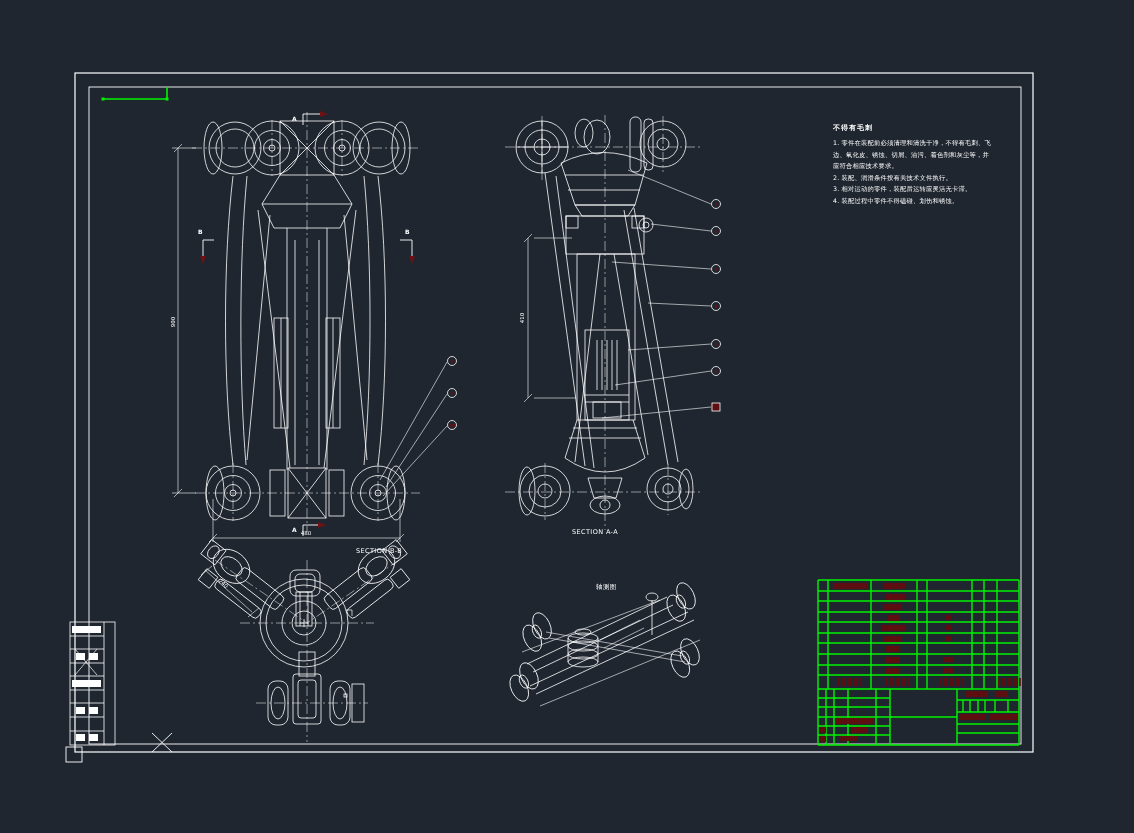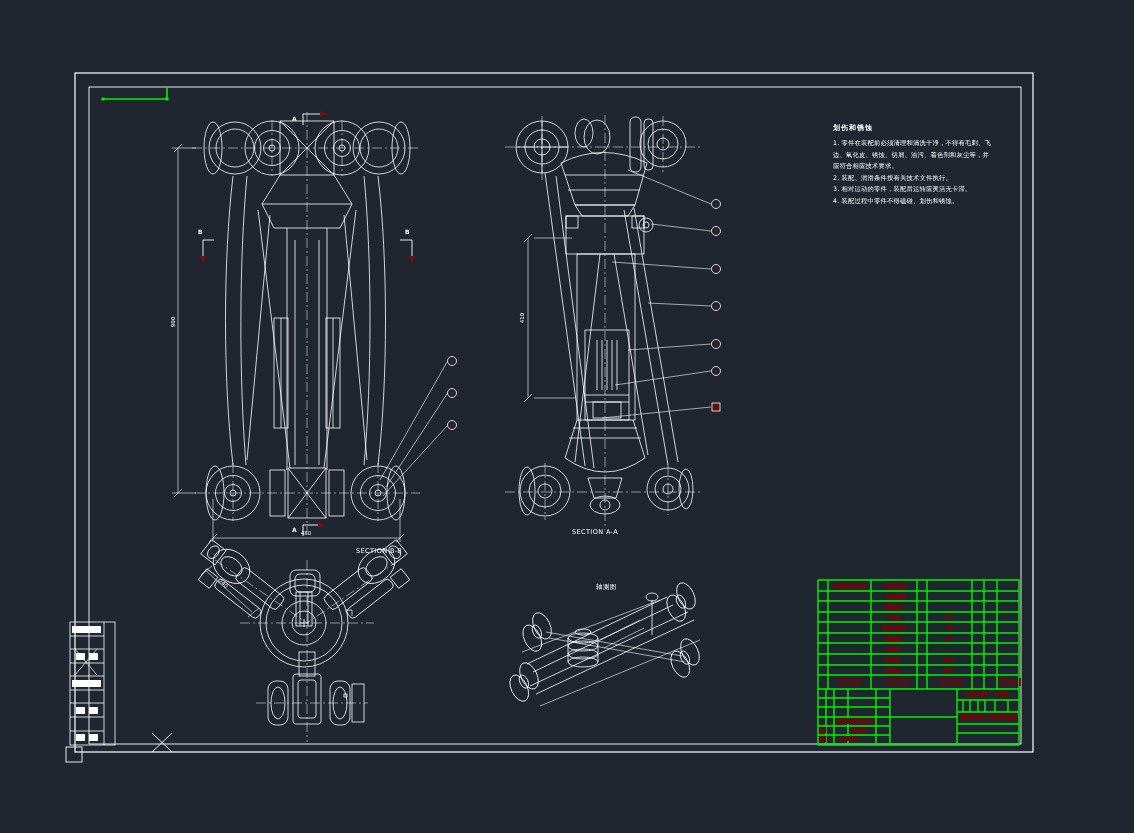--- a/index.html
+++ b/index.html
@@ -367,19 +367,19 @@
     </g>
     <path d="M75 649 L97 675 M97 649 L75 675" stroke-width="0.7"></path>
   </g>
   <g stroke="#ffffff" stroke-width="0.9" fill="none">
     <rect x="66" y="747" width="16" height="15"></rect>
     <path d="M152 733 L172 752 M172 733 L152 752"></path>
   </g>
 </svg>
 
 <div class="notes">
-  <div class="notes-title">划伤和锈蚀</div>
+  <div class="notes-title">不得有毛刺</div>
   <p>1. 零件在装配前必须清理和清洗干净，不得有毛刺、飞边、氧化皮、锈蚀、切屑、油污、着色剂和灰尘等，并应符合相应技术要求。</p>
   <p>2. 装配、润滑条件按有关技术文件执行。</p>
   <p>3. 相对运动的零件，装配后运转应灵活无卡滞。</p>
   <p>4. 装配过程中零件不得磕碰、划伤和锈蚀。</p>
 </div>
 </div>
 
 </body></html>

